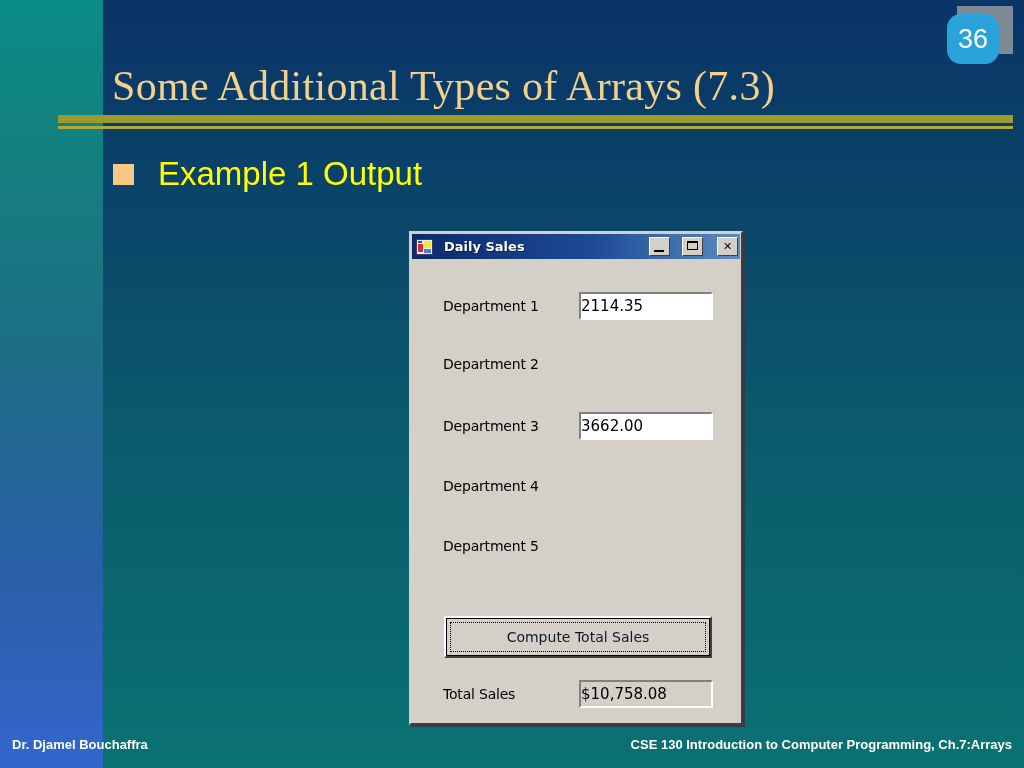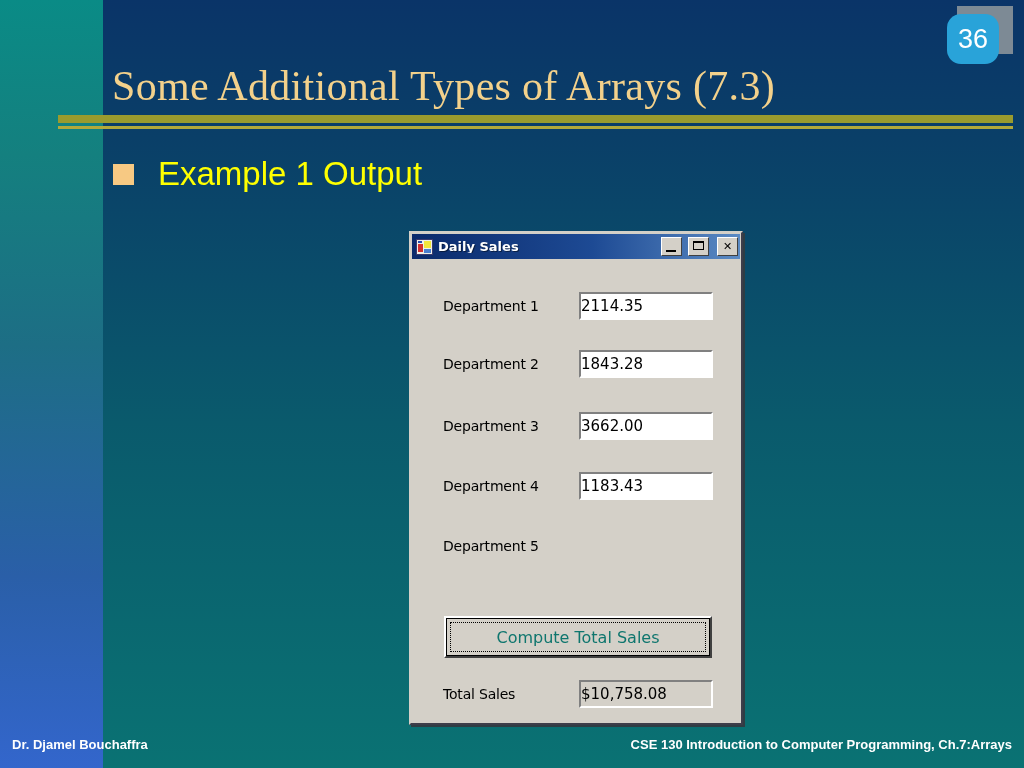--- a/index.html
+++ b/index.html
@@ -66,21 +66,21 @@
     position:absolute; left:409px; top:231px; width:334px; height:494px;
     background:#d4d0c8;
     border:2px solid #d4d0c8;
     border-right-color:#3d3d4a; border-bottom-color:#3d3d4a;
     box-shadow: 2px 2px 0 #2f3d44;
     font-family:"DejaVu Sans", sans-serif;
   }
   #titlebar {
     height:25px; margin:1px 1px 0 1px;
     background:linear-gradient(to right, #0b2a6b 0%, #1d4a94 55%, #5c8bc4 100%);
-    display:flex; align-items:center; padding:0 2px 0 4px; gap:5px;
+    display:flex; align-items:center; padding:0 2px 0 4px; gap:11px;
   }
   #app-icon { width:17px; height:16px; position:relative; flex:none; background:#f0f0ea; border:1px solid #3a3a6e; }
   #app-icon i { position:absolute; display:block; }
   .ic-r { left:1px; top:4px; width:5px; height:8px; background:#d22f2f; }
   .ic-y { left:7px; top:1px; width:7px; height:7px; background:#f2e63c; }
   .ic-b1 { left:1px; top:1px; width:4px; height:2px; background:#2a4fb0; }
   .ic-b2 { left:7px; top:9px; width:7px; height:4px; background:#4a7fd0; }
   #title-text {
     color:#ffffff; font-size:13px; font-weight:bold; line-height:1;
     flex:1; white-space:nowrap; overflow:hidden;
@@ -126,21 +126,21 @@
     background:#d4d0c8;
     border:2px solid #ffffff;
     border-right-color:#404040; border-bottom-color:#404040;
     display:flex; align-items:center; justify-content:center;
     box-shadow: inset 0 0 0 1px #000;
   }
   #compute-focus {
     position:absolute; left:4px; top:4px; right:4px; bottom:4px;
     border:1px dotted #000;
     display:flex; align-items:center; justify-content:center;
-    font-size:16px; color:#0f766e; white-space:nowrap;
+    font-size:14px; color:#0f172a; white-space:nowrap;
   }
 
   
   #footer-left {
     position:absolute; left:12px; bottom:16px;
     font-size:13px; font-weight:bold; color:#ffffff; white-space:nowrap;margin-top:36px;
   }
   #footer-right {
     position:absolute; right:12px; bottom:16px;
     font-size:13px; font-weight:bold; color:#ffffff; white-space:nowrap;
@@ -190,31 +190,29 @@
 
     <div id="form-body">
 
       <div class="field-row" style="top:30px;">
         <div class="field-label">Department 1</div>
         <div class="field-input">2114.35</div>
       </div>
 
       <div class="field-row" style="top:88px;">
         <div class="field-label">Department 2</div>
-        <div class="field-input">1843.28</div>
       </div>
 
       <div class="field-row" style="top:150px;">
         <div class="field-label">Department 3</div>
         <div class="field-input">3662.00</div>
       </div>
 
       <div class="field-row" style="top:210px;">
         <div class="field-label">Department 4</div>
-        <div class="field-input">1183.43</div>
       </div>
 
       <div class="field-row" style="top:270px;">
         <div class="field-label">Department 5</div>
       </div>
 
       <div id="compute-button">
         <div id="compute-focus">Compute Total Sales</div>
       </div>
 

